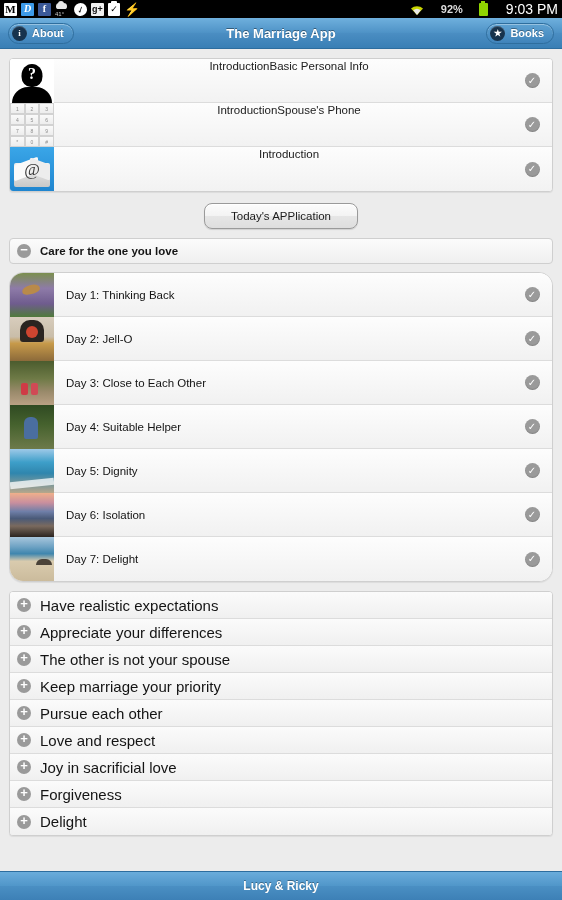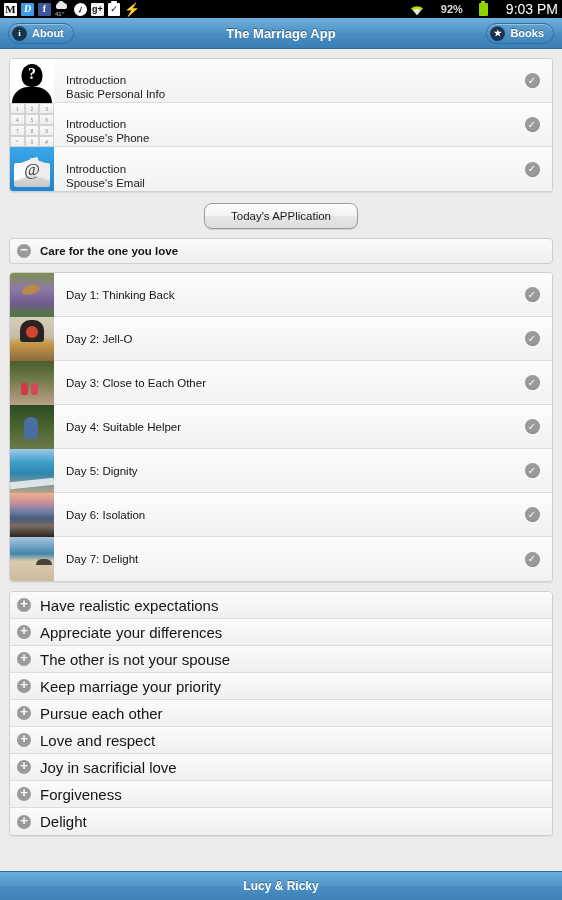--- a/index.html
+++ b/index.html
@@ -115,21 +115,21 @@
   
   .intro-row {
     display:flex; align-items:stretch;
     height:44px;
     background:linear-gradient(to bottom,#fdfdfd,#f2f2f2);
     border-bottom:1px solid #dcdcdc;
     cursor:pointer;
   }
   .intro-row:last-child { border-bottom:none; }
   .thumb { width:44px; height:44px; flex:0 0 44px; overflow:hidden; position:relative; }
-  .intro-text { flex:1; display:flex; flex-direction:column; justify-content:flex-end; padding-left:12px; }
+  .intro-text { flex:1; display:flex; justify-content:center; padding-left:12px; }
   .intro-line1 { font-size:11.5px; color:#202020; line-height:14px; }
   .intro-line2 { font-size:11.5px; color:#202020; line-height:15px; font-weight:normal; }
   .check {
     width:40px; display:flex; align-items:center; justify-content:center;
   }
   .check-circle {
     width:15px; height:15px; border-radius:50%;
     background:#9a9a9a; color:#fff;
     display:flex; align-items:center; justify-content:center;
     font-size:10px; line-height:1;
@@ -163,21 +163,21 @@
     width:14px; height:14px; border-radius:50%;
     background:#9a9a9a; color:#fff;
     display:flex; align-items:center; justify-content:center;
     font-size:13px; line-height:0; font-weight:bold;
     flex:0 0 14px;
   }
   .pm-icon span { position:relative; top:-1px; }
   .section-label { margin-left:9px; font-size:11.5px; color:#141414; font-weight:bold; }
 
   
-  #days-card { margin-top:8px; }
+  #days-card { margin-top:8px;border-radius:14px; }
   .day-row {
     display:flex; align-items:stretch;
     height:44px;
     background:linear-gradient(to bottom,#fdfdfd,#f1f1f1);
     border-bottom:1px solid #dcdcdc;
     cursor:pointer;
   }
   .day-row:last-child{ border-bottom:none; }
   .day-title { flex:1; display:flex; align-items:center; padding-left:12px; font-size:11.5px; color:#141414; }
 
@@ -369,21 +369,20 @@
       <div class="thumb">
         <div class="tb tb-email">
           <div class="env"></div>
             <div class="flapL"></div>
             <div class="flapR"></div>
             <div class="at">@</div>
         </div>
       </div>
       <div class="intro-text">
         <span class="intro-line1">Introduction</span>
-        <span class="intro-line2">Spouse's Email</span>
       </div>
       <div class="check">
         <span class="check-circle">✓</span>
       </div>
     </div>
 
   </div>
 
   <div id="todays-app-wrap">
     <button id="todays-app-button">Today's APPlication</button>

